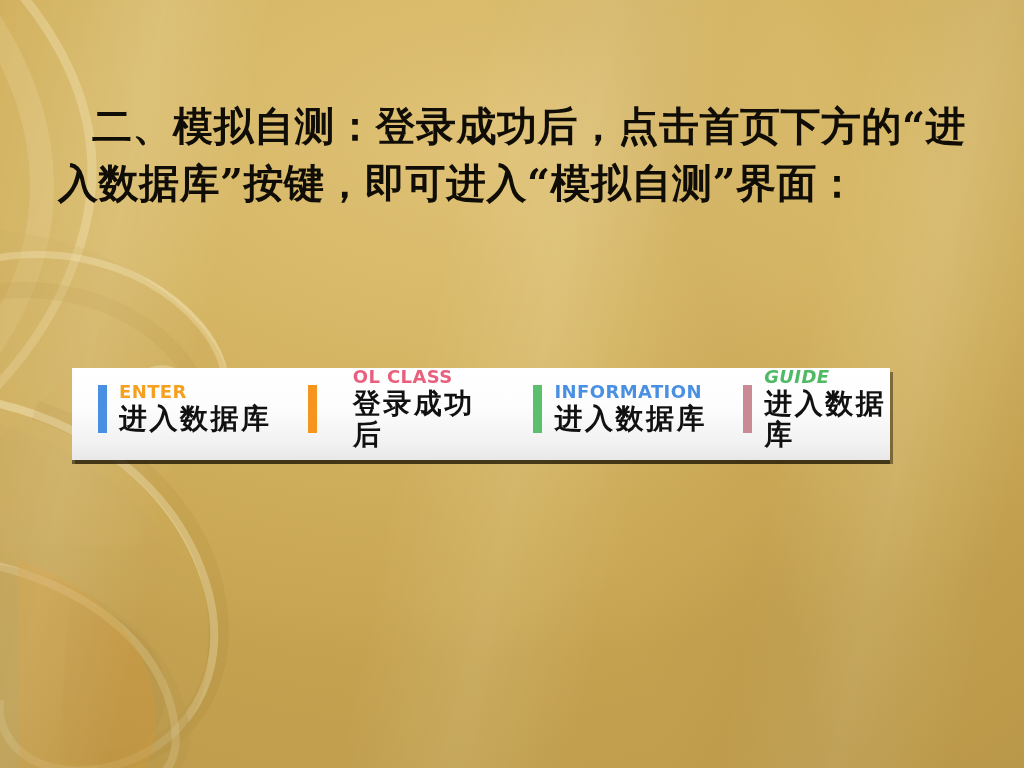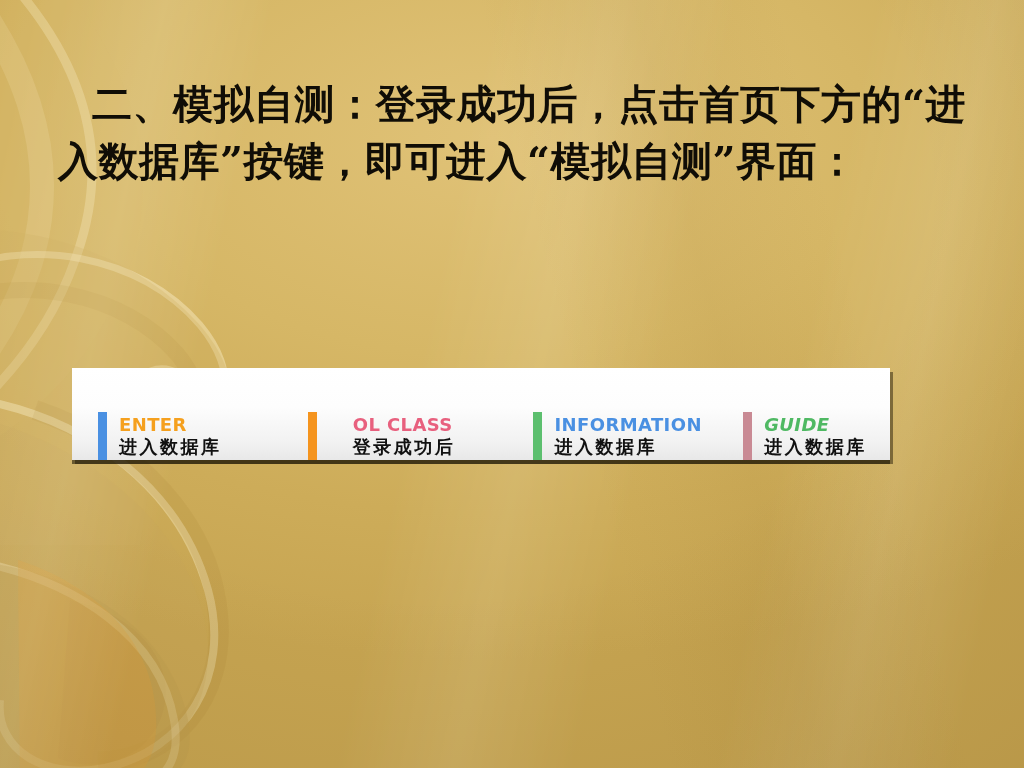--- a/index.html
+++ b/index.html
@@ -74,21 +74,21 @@
     position: absolute;
     inset: 0;
     background: radial-gradient(ellipse 1100px 900px at 42% 25%,
       rgba(0,0,0,0) 45%, rgba(90,62,10,0.10) 80%, rgba(80,55,8,0.16) 100%);
   }
 
   
   .heading {
     position: absolute;
     left: 58px;
-    top: 76px;
+    top: 98px;
     width: 910px;
     font-family: "DejaVu Serif", "Liberation Serif", serif;
     font-size: 40px;
     font-weight: 700;
     line-height: 1.42;
     color: #100d06;
     text-indent: 34px;
     letter-spacing: 0.5px;
     white-space: pre-wrap;
   }
@@ -96,21 +96,21 @@
   
   .nav-panel {
     position: absolute;
     left: 72px;
     top: 368px;
     width: 818px;
     height: 92px;
     background: linear-gradient(180deg, #ffffff 0%, #fdfdfd 42%, #f2f2f2 80%, #e8e8e8 100%);
     box-shadow: 3px 4px 0 rgba(20,14,0,0.45);
     display: flex;
-    align-items: flex-end;
+    align-items: flex-start;
   }
 
   .nav-panel::after {
     content: "";
     position: absolute;
     left: 0;
     right: 0;
     bottom: -4px;
     height: 4px;
     background: rgba(20,14,0,0.55);
@@ -153,21 +153,21 @@
     font-family: "DejaVu Sans", "Liberation Sans", sans-serif;
     font-size: 18px;
     font-weight: 700;
     letter-spacing: 0.4px;
     line-height: 1.05;
     margin-bottom: 2px;
   }
 
   .nav-cn {
     font-family: "DejaVu Sans", "Liberation Sans", sans-serif;
-    font-size: 18px;
+    font-size: 28px;
     font-weight: 700;
     color: #111111;
     letter-spacing: 2.5px;
     line-height: 1.1;
   }
 </style>
 </head>
 <body>
 
 <div id="slide">

